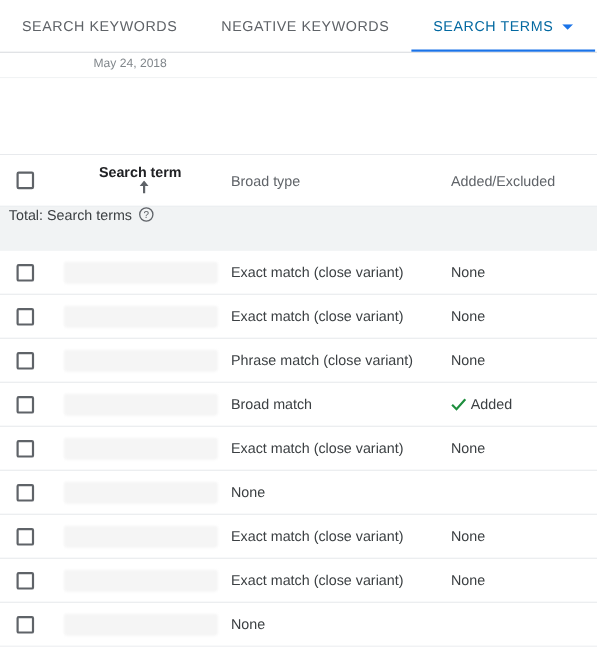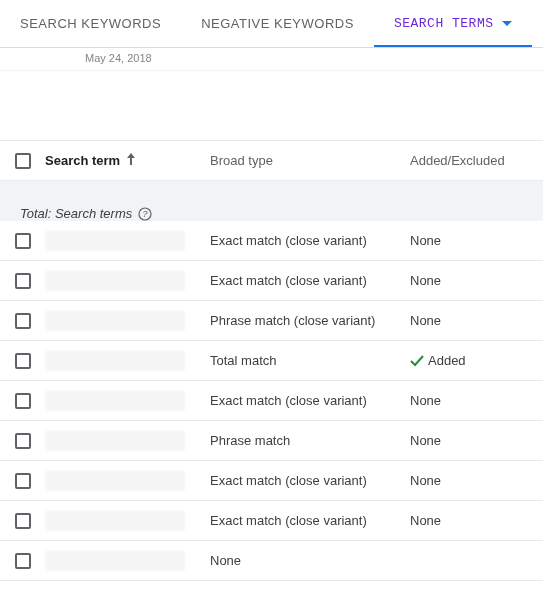--- a/index.html
+++ b/index.html
@@ -1,37 +1,37 @@
 <!DOCTYPE html>
 <html><head>
   <meta charset="utf-8">
   <style>
     * { box-sizing: border-box; margin: 0; padding: 0; }
     body { font-family: Arial, sans-serif; font-size: 13px; color: #3c4043; width: 543px; background: #fff; }
     
     .tabs { display: flex; border-bottom: 1px solid #dadce0; height: 48px; align-items: stretch; }
     .tab { padding: 0 20px; display: flex; align-items: center; font-size: 13px; font-weight: 500; letter-spacing: 0.5px; color: #5f6368; cursor: pointer; position: relative; }
-    .tab.active { color: #6d28d9; font-family: Liberation Mono, monospace; }
+    .tab.active { color: #0369a1; }
     .tab.active::after { content: ''; position: absolute; bottom: 0; left: 0; right: 0; height: 2px; background: #1a73e8; }
     .tab-dropdown { margin-left: 8px; }
     
     .date-line { color: #80868b; font-size: 11px; padding: 4px 10px 6px 85px; border-bottom: 1px solid #f1f3f4; }
     
     .spacer { height: 70px; border-bottom: 1px solid #e8eaed; }
     
     .header-row, .data-row { display: flex; align-items: center; border-bottom: 1px solid #e8eaed; min-height: 40px; }
     .header-row { font-weight: 500; color: #5f6368; background: #fff; }
     .col-check { width: 45px; display: flex; justify-content: center; align-items: center; }
-    .col-term { width: 165px; padding: 8px 0; display: flex; align-items: center; }
+    .col-term { width: 165px; padding: 8px 0; display: flex; align-items: center; flex-direction: column; }
     .col-match { width: 200px; padding: 8px 4px 8px 0; }
     .col-added { flex: 1; padding: 8px 4px 8px 0; display: flex; align-items: center; }
     
     .sort-arrow { margin-left: 6px; }
     
-    .totals-row { background: #f1f3f4; height: 40px; display: flex; align-items: flex-end; padding-left: 20px; color: #3c4043; font-size: 13px; font-style: italic; }
+    .totals-row { background: #f1f3f4; height: 40px; display: flex; align-items: flex-start; padding-left: 8px; color: #3c4043; font-size: 13px; }
     .help-circle { margin-left: 6px; display: inline-flex; }
     
     .checkbox { width: 16px; height: 16px; border: 2px solid #5f6368; border-radius: 2px; }
     
     .redacted { background: #f5f5f5; width: 140px; height: 20px; border-radius: 3px; filter: blur(1px); }
     .redacted-container { width: 165px; padding-left: 0; }
     
     .check-icon { color: #1e8e3e; margin-right: 4px; display: inline-flex; }
     
     .header-row .col-term { color: #202124; font-weight: 700; }
@@ -113,21 +113,21 @@
       <div class="col-match">Phrase match (close variant)</div>
       <div class="col-added">None</div>
     </div>
     <div class="data-row">
       <div class="col-check">
         <div class="checkbox"></div>
       </div>
       <div class="col-term redacted-container">
         <div class="redacted"></div>
       </div>
-      <div class="col-match">Total match</div>
+      <div class="col-match">Broad match</div>
       <div class="col-added">
         <span class="check-icon">
           <svg width="14" height="12" viewBox="0 0 14 12">
             <path d="M1 6 L5 10 L13 1" fill="none" stroke="#1e8e3e" stroke-width="2"></path>
           </svg>
         </span>
         <span>Added</span>
       </div>
     </div>
     <div class="data-row">
@@ -140,21 +140,20 @@
       <div class="col-match">Exact match (close variant)</div>
       <div class="col-added">None</div>
     </div>
     <div class="data-row">
       <div class="col-check">
         <div class="checkbox"></div>
       </div>
       <div class="col-term redacted-container">
         <div class="redacted"></div>
       </div>
-      <div class="col-match">Phrase match</div>
       <div class="col-added">None</div>
     </div>
     <div class="data-row">
       <div class="col-check">
         <div class="checkbox"></div>
       </div>
       <div class="col-term redacted-container">
         <div class="redacted"></div>
       </div>
       <div class="col-match">Exact match (close variant)</div>

